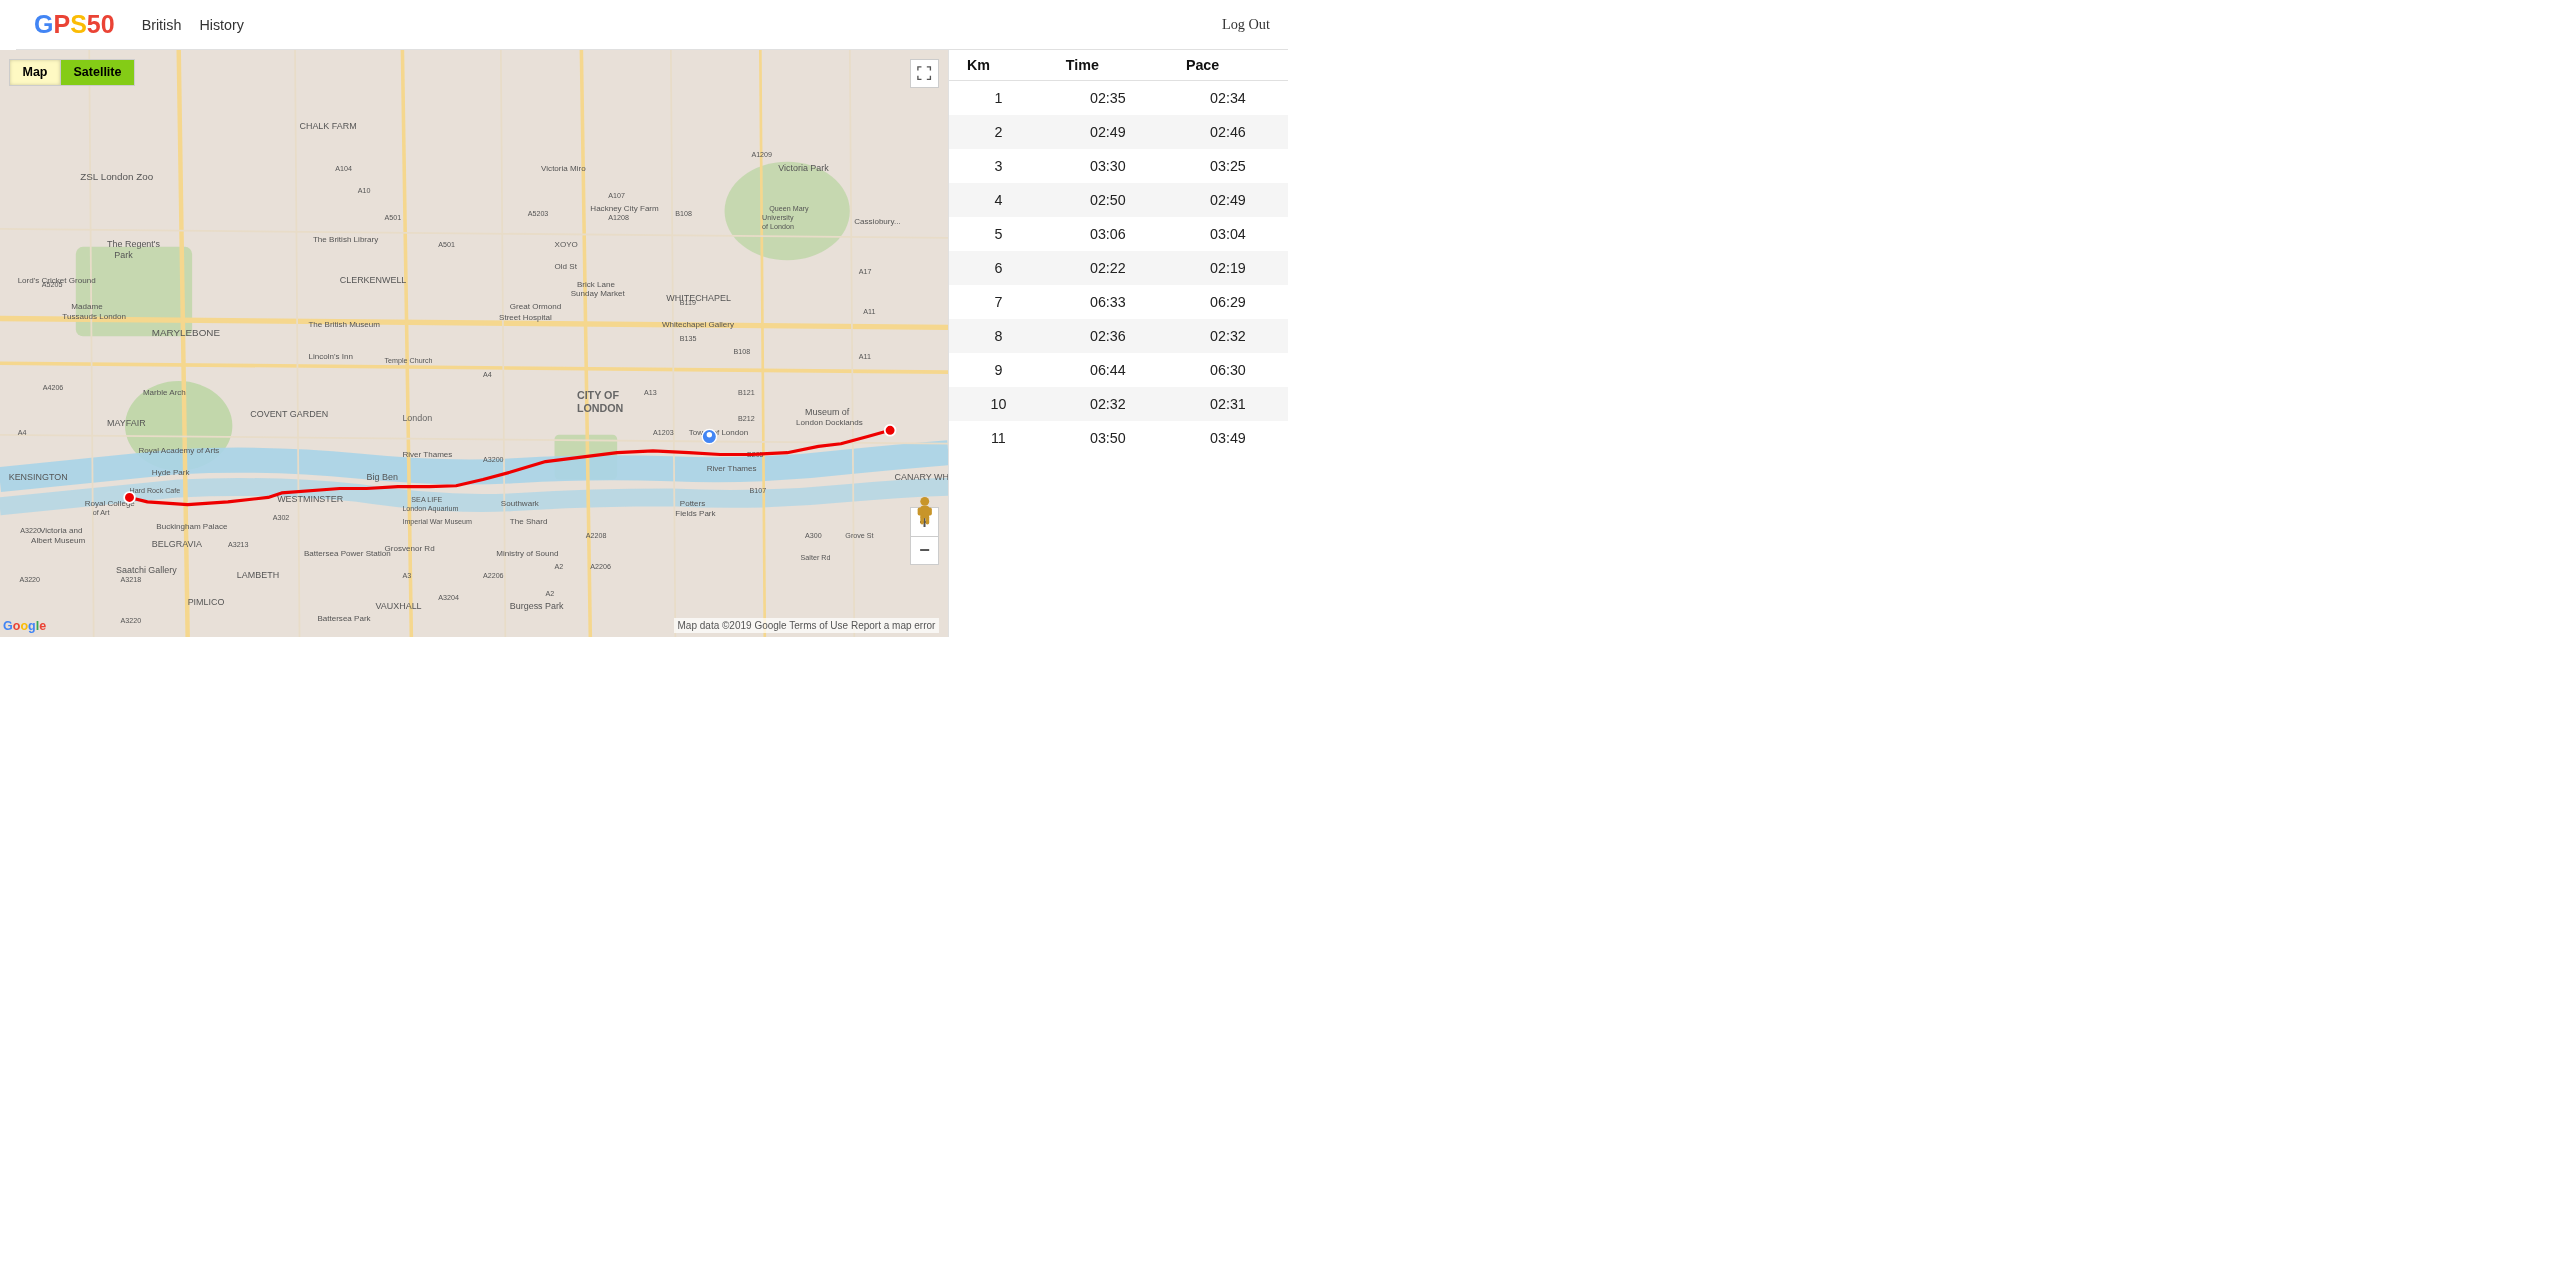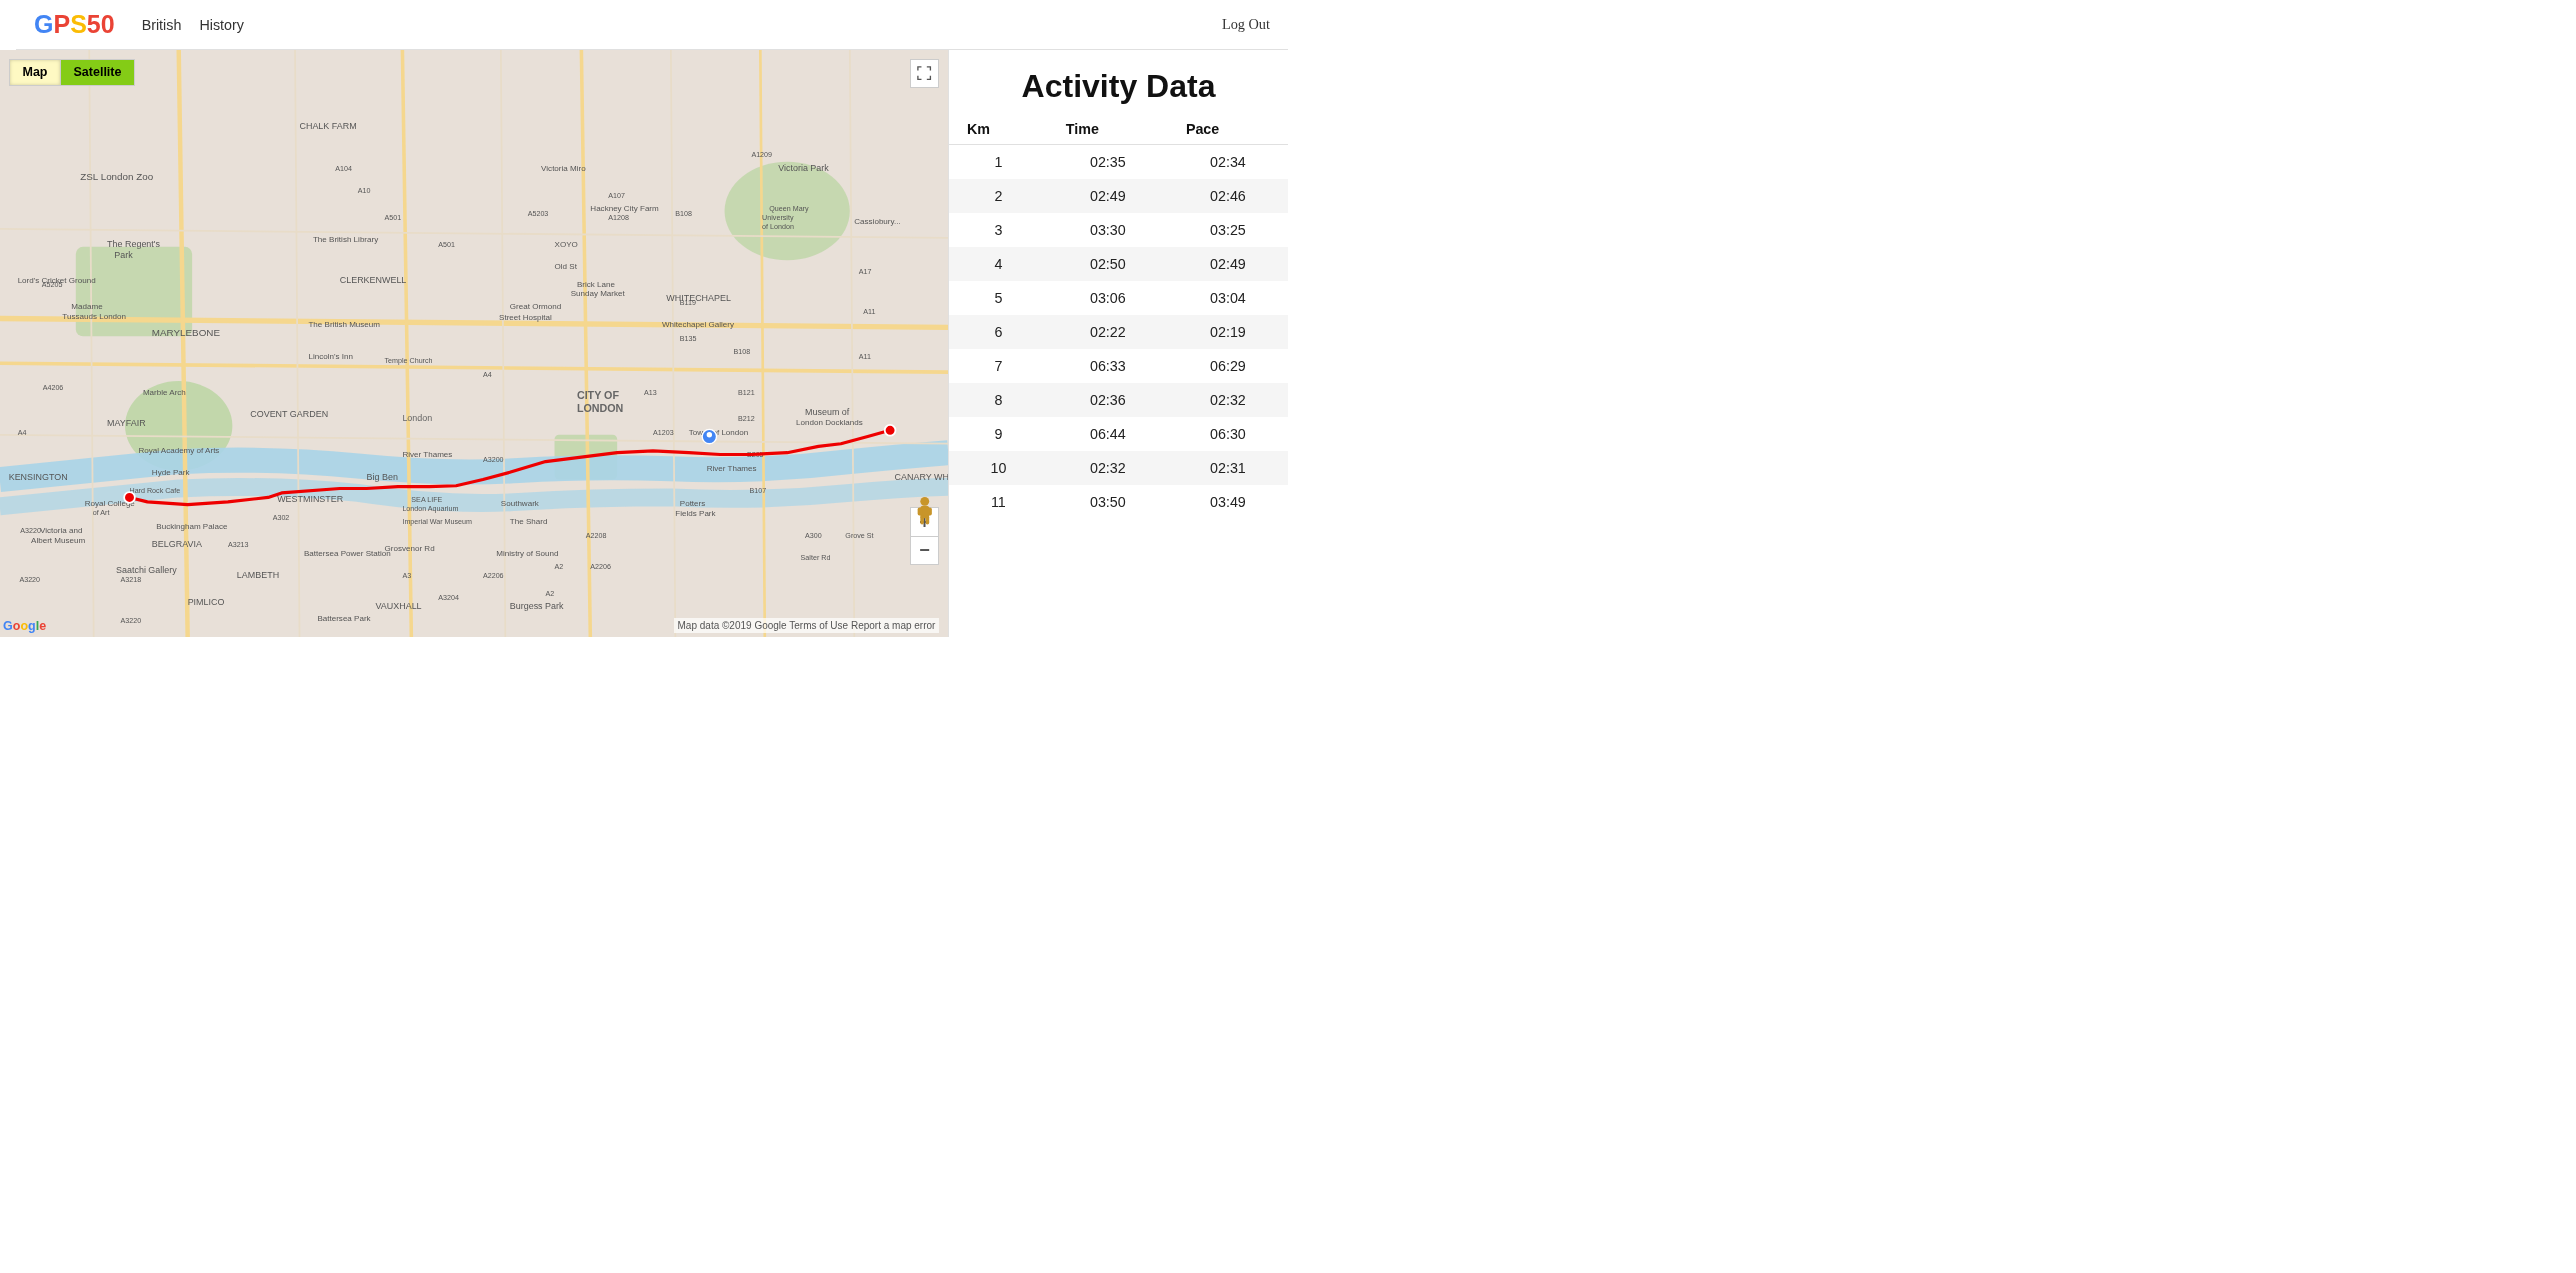--- a/index.html
+++ b/index.html
@@ -399,21 +399,20 @@
 
     
     <div class="google-logo">
       <span class="g-blue">G</span><span class="g-red">o</span><span class="g-yellow">o</span><span class="g-blue">g</span><span class="g-green">l</span><span class="g-red">e</span>
     </div>
 
     <div class="map-attribution">Map data ©2019 Google  Terms of Use  Report a map error</div>
   </div>
 
   <div id="activity-panel">
-    <div id="activity-title">Activity Data</div>
     <table id="activity-table">
       <thead>
         <tr>
           <th>Km</th>
           <th>Time</th>
           <th>Pace</th>
         </tr>
       </thead>
       <tbody id="activity-tbody">
       <tr>

